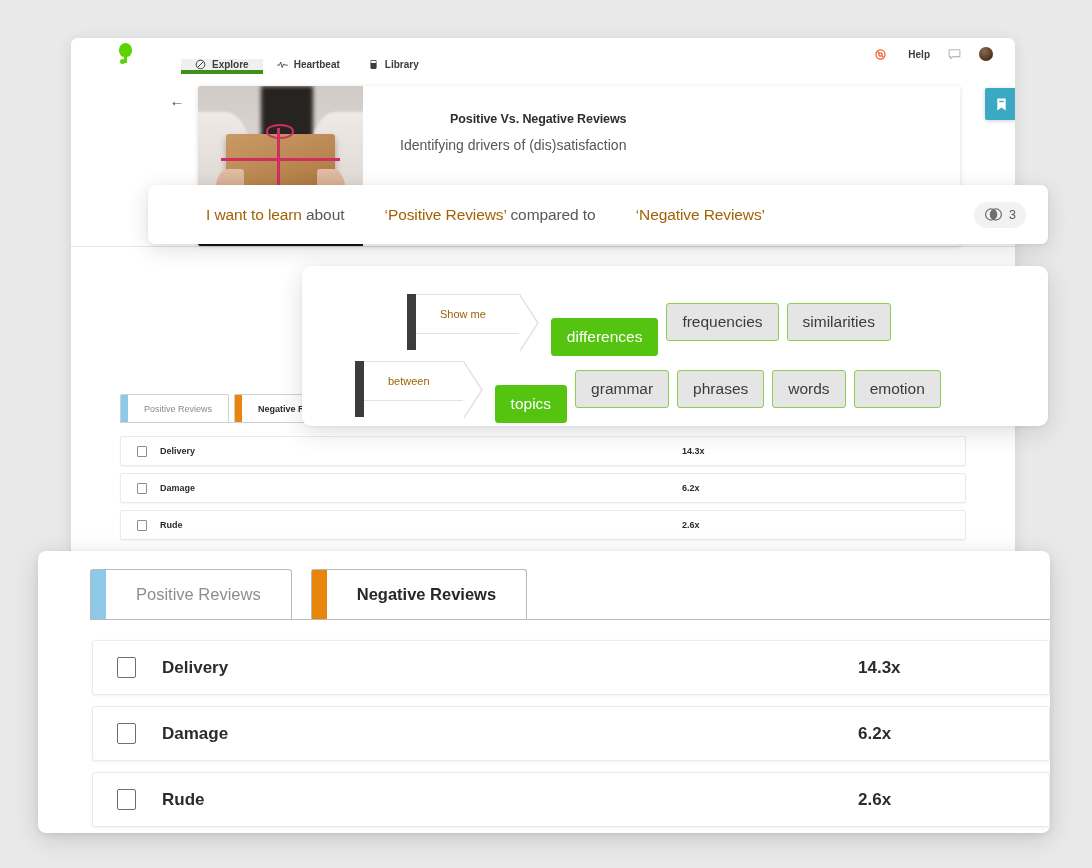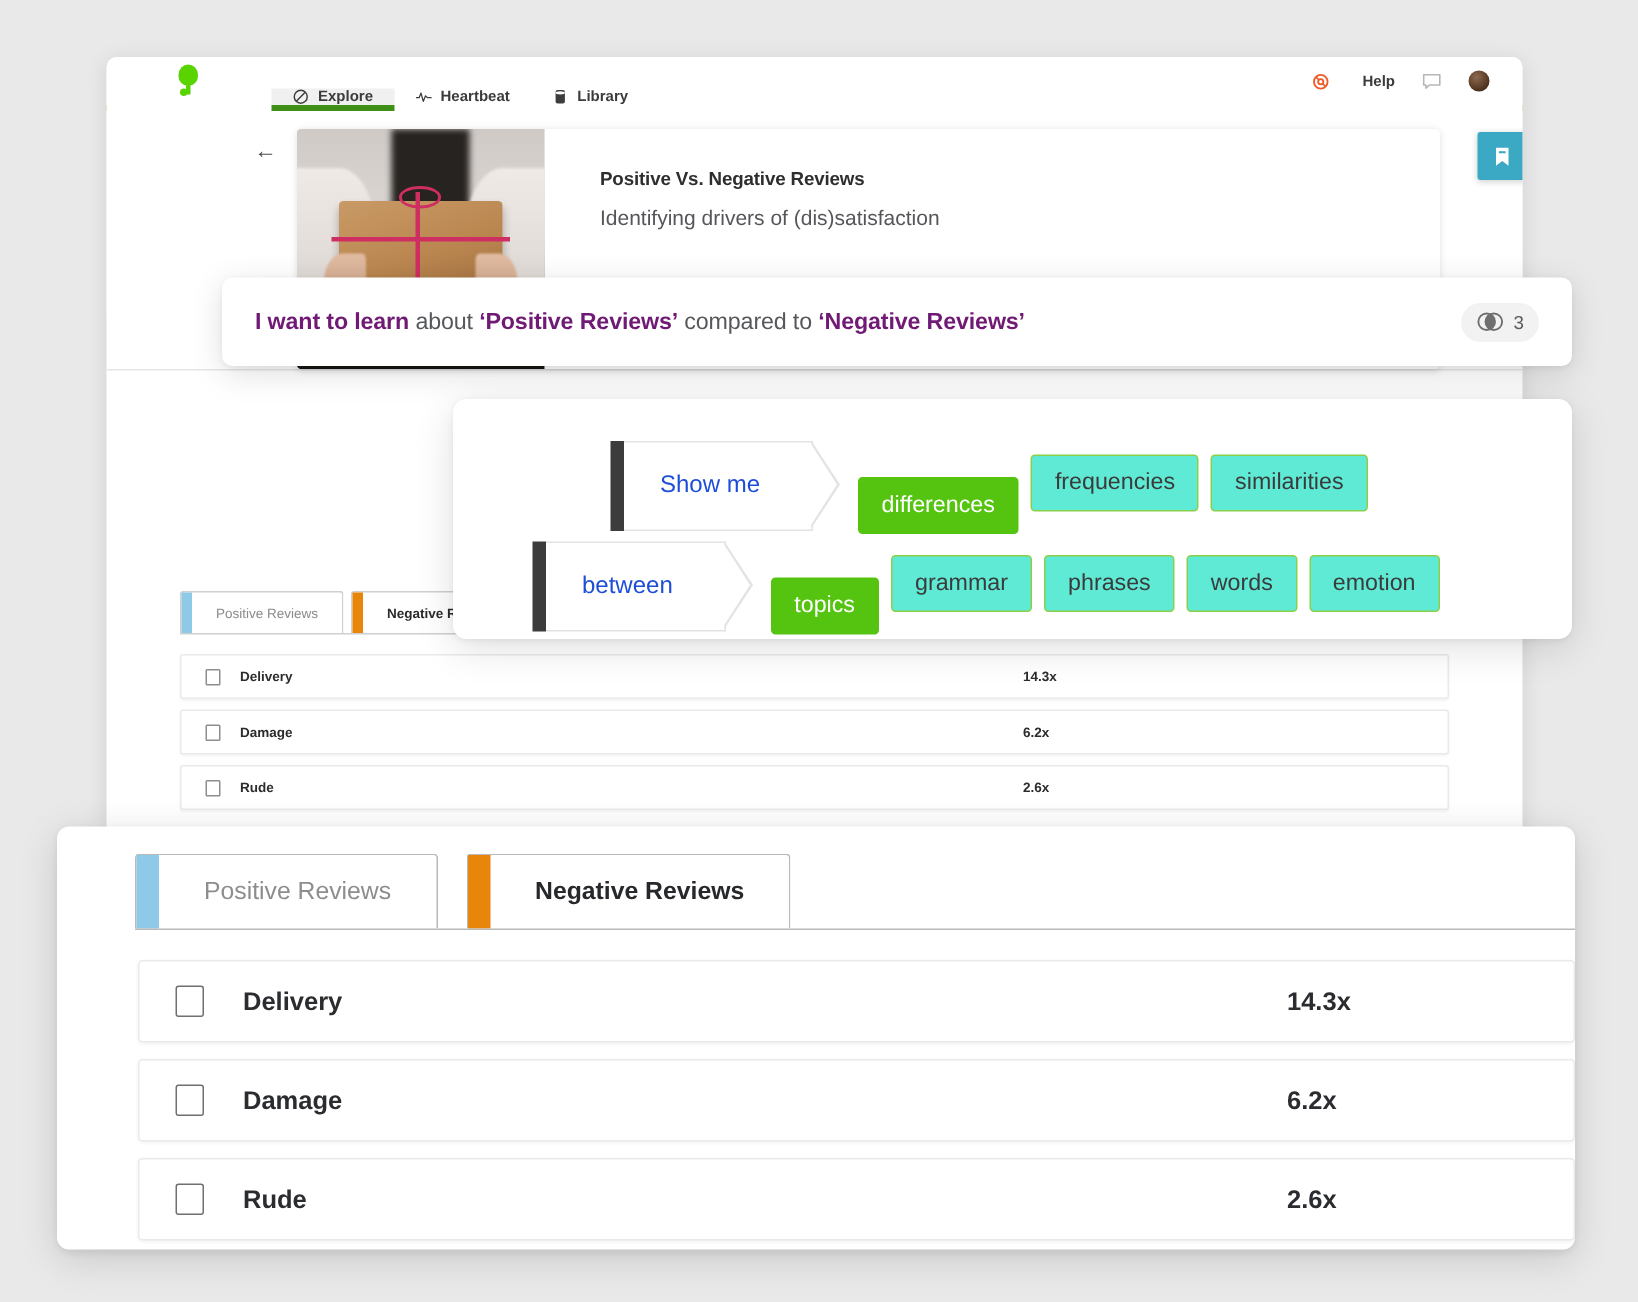--- a/index.html
+++ b/index.html
@@ -220,21 +220,21 @@
     background: linear-gradient(180deg,#e2bda3,#c59a7d);
     filter: blur(0.6px);
   }
   .ht-handL { left: 11%; border-radius: 45% 10% 40% 45%; }
   .ht-handR { right: 11%; border-radius: 10% 45% 45% 40%; }
   .ht-reflect {
     position: absolute; left: 0; right: 0; top: 74%; bottom: 0;
     background: linear-gradient(180deg, rgba(180,140,90,0.35), rgba(20,18,16,0.9));
   }
 
-  .hero-text { padding: 26px 0 0 37px; }
+  .hero-text { padding: 26px 0 0 37px; text-align: right; }
   .hero-title {
     font-size: 12.5px;
     font-weight: bold;
     color: #2e2e2e;
     letter-spacing: -0.1px;
   }
   .hero-sub {
     margin-top: 11px;
     font-size: 14px;
     color: #55565a;
@@ -350,21 +350,21 @@
     display: flex;
     align-items: center;
     padding: 0 22px;
     z-index: 20;
   }
   .query-text {
     font-size: 15.5px;
     color: #56585c;
     letter-spacing: -0.1px;
   }
-  .query-text .b { font-weight: bold; color: #701a75; }
+  .query-text .b { font-weight: normal; color: #a16207; margin-left: 36px; }
   .query-badge {
     margin-left: auto;
     background: #f2f2f2;
     border-radius: 13px;
     height: 26px;
     min-width: 52px;
     display: flex;
     align-items: center;
     justify-content: center;
     gap: 6px;
@@ -397,29 +397,29 @@
   .filter-row.r1 { left: 105px; top: 28px; }
   .filter-row.r2 { left: 53px; top: 95px; }
 
   .row-bar {
     width: 9px;
     background: #3c3c3c;
     flex: none;
   }
   .row-lead {
     position: relative;
-    height: 60px;
+    height: 40px;
     background: #ffffff;
     border: 1px solid #e3e3e3;
     border-left: none;
     display: flex;
     align-items: center;
     padding: 0 34px 0 24px;
-    font-size: 16px;
-    color: #1d4ed8;
+    font-size: 11px;
+    color: #a16207;
   }
   .row-lead::after {
     content: "";
     position: absolute;
     right: -19px;
     top: -1px;
     width: 0; height: 0;
     border-top: 29px solid transparent;
     border-bottom: 29px solid transparent;
     border-left: 19px solid #e3e3e3;
@@ -444,21 +444,21 @@
   }
   .pill {
     height: 38px;
     padding: 0 15px;
     border-radius: 3px;
     display: flex;
     align-items: center;
     font-size: 15.5px;
     cursor: pointer;
     border: 1.5px solid #8ad04a;
-    background: #5eead4;
+    background: #e5e5e5;
     color: #3b3b3b;
     white-space: nowrap;
   }
   .pill.active {
     background: #55c410;
     border-color: #55c410;
     color: #ffffff;
     margin-top: 29px;
   }
 

